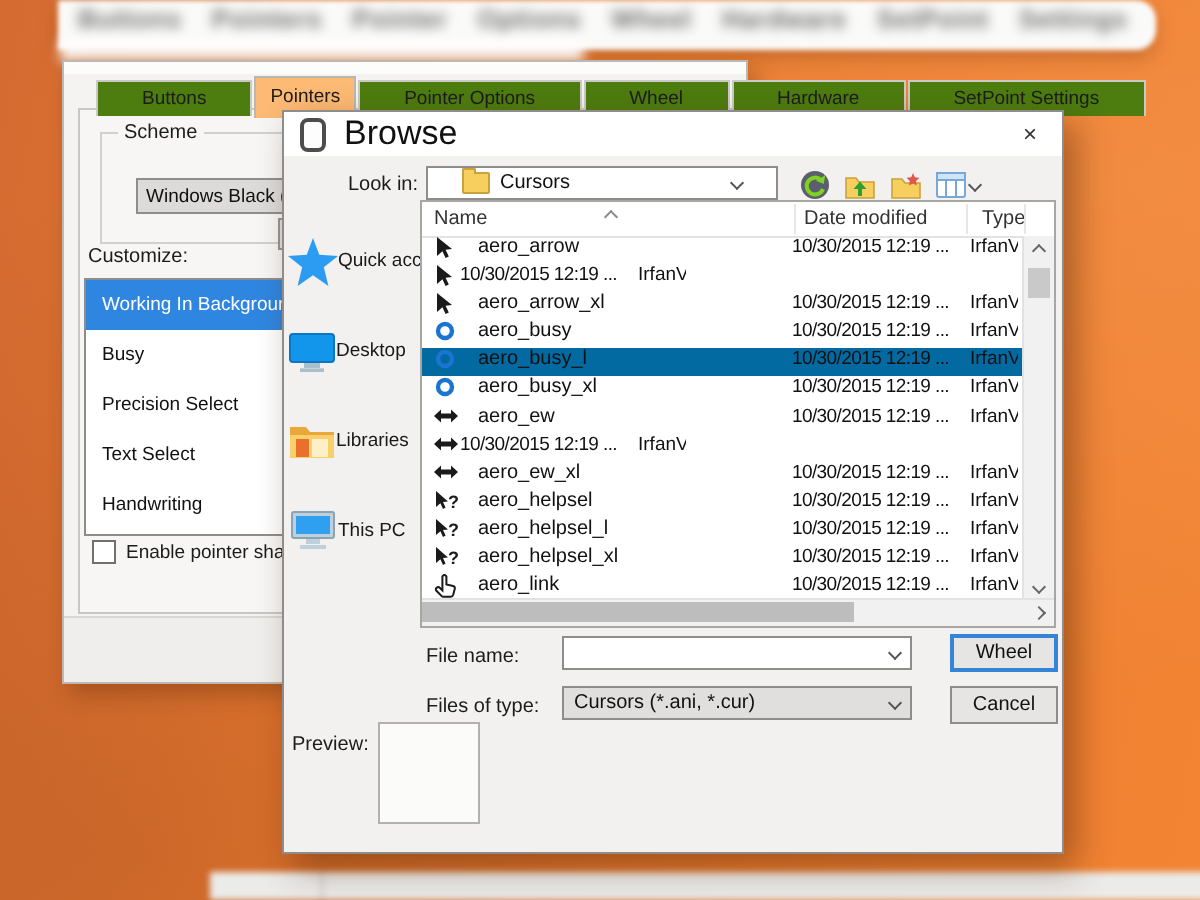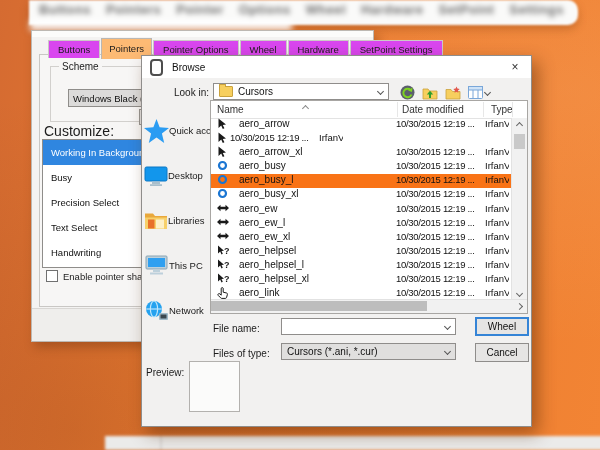--- a/index.html
+++ b/index.html
@@ -20,54 +20,54 @@
             filter:blur(3px);z-index:0;}
   .blur-bottom{position:absolute;left:105px;top:436px;width:500px;height:14px;background:#ebebea;
             filter:blur(1.6px);z-index:0;}
   .blur-bottom .vline{position:absolute;left:55px;top:0;width:2px;height:100%;background:#d6d5d4;}
 
   
   .dlg-mouse{position:absolute;left:31px;top:30px;width:341px;height:310px;background:#f4f3f2;
              border:1px solid #bdb8b2;box-shadow:4px 5px 10px rgba(90,40,10,.35);z-index:1;}
   .mp-top{position:absolute;top:0;left:0;right:0;height:6px;background:#fcfcfb;}
   .tabs{position:absolute;left:16px;top:6px;display:flex;align-items:flex-end;z-index:2;}
-  .tab{font-size:9.5px;color:#1c1c1c;background:#d946ef;border:1px solid #cbc9c6;border-bottom:none;
-       padding:3px 9px;white-space:nowrap;margin-right:1px;}
+  .tab{font-size:9.5px;color:#1c1c1c;background:#4d7c0f;border:1px solid #cbc9c6;border-bottom:none;
+       padding:3px 22px;white-space:nowrap;margin-right:1px;}
   .tab.active{background:#fdba74;padding:4px 7px 5px;border-color:#b9b7b4;position:relative;top:1px;}
   .tabpage{position:absolute;left:7px;top:23px;right:7px;bottom:34px;background:#f7f6f5;border:1px solid #c9c7c4;}
   .mp-footer{position:absolute;left:0;right:0;bottom:0;height:32px;background:#efeeec;border-top:1px solid #d9d7d4;}
   .grp{position:absolute;left:10px;top:11px;width:316px;height:54px;border:1px solid #d2d0cd;}
   .grp-label{position:absolute;top:-6px;left:8px;background:#f7f6f5;padding:0 3px;font-size:10px;color:#1c1c1c;}
   .combo-gray{position:absolute;display:flex;align-items:center;background:#dcdbda;border:1px solid #8f8d8a;
        font-size:9.5px;color:#111;padding:0 4px;box-sizing:border-box;white-space:nowrap;overflow:hidden;}
   .scheme-combo{left:17px;top:22px;width:89px;height:18px;}
   .save-frag{position:absolute;left:88px;top:42px;width:42px;height:16px;background:#e2e1e0;
        border:1px solid #979591;font-size:9.5px;color:#111;text-align:left;padding:1px 0 0 5px;
        box-sizing:border-box;overflow:hidden;white-space:nowrap;}
-  .cust-label{position:absolute;left:4px;top:68px;font-size:14px;color:#1c1c1c;}
+  .cust-label{position:absolute;left:4px;top:68px;font-size:10px;color:#1c1c1c;}
   .cust-list{position:absolute;left:2px;top:84px;width:325px;height:127px;background:#fff;
        border:1px solid #8f8d8a;overflow:hidden;}
   .cust-item{height:25px;display:flex;align-items:center;padding-left:8px;font-size:9.5px;color:#111;}
   .cust-item.selected{background:#2f86e0;color:#fff;}
   .cb-row{position:absolute;left:6px;top:215px;display:flex;align-items:center;}
   .cb{width:10px;height:10px;background:#fff;border:1px solid #707070;margin-right:5px;}
   .cb-label{font-size:9.5px;color:#1c1c1c;white-space:nowrap;}
 
   
   .dlg-browse{position:absolute;left:141px;top:55px;width:389px;height:370px;background:#f2f1f0;
               border:1px solid #8f8d8b;box-shadow:6px 7px 16px rgba(80,35,5,.45);z-index:2;}
   .titlebar{height:22px;background:#fff;display:flex;align-items:center;}
   .app-icon{width:9px;height:13px;border:2px solid #4d4d4d;border-radius:4px;margin:0 9px 0 8px;background:#fdfdfd;}
-  .title{font-size:10px;color:#111;}
+  .title{font-size:17px;color:#111;}
   .close-btn{margin-left:auto;width:32px;height:22px;display:flex;align-items:center;justify-content:center;
              font-size:12px;color:#333;}
   .lookin-label{position:absolute;left:32px;top:31px;font-size:10px;color:#1c1c1c;}
   .lookin-combo{position:absolute;left:71px;top:27px;width:176px;height:17px;background:#fff;
        border:1px solid #8f8d8b;display:flex;align-items:center;font-size:10px;color:#111;
-       padding:0 5px;box-sizing:border-box;}
+       padding:0 17px;box-sizing:border-box;}
   .folder-ic{position:relative;width:12px;height:9px;background:#f7cf5e;border:1px solid #caa23d;
        border-radius:1px;margin-right:5px;flex:none;}
   .folder-ic::before{content:"";position:absolute;left:-1px;top:-3px;width:5px;height:2px;
        background:#f7cf5e;border:1px solid #caa23d;border-bottom:none;border-radius:1px 1px 0 0;}
   .chev{display:inline-block;width:4px;height:4px;border-right:1.4px solid #555;border-bottom:1.4px solid #555;
        transform:rotate(45deg);}
   .chev.up{transform:rotate(-135deg);}
   .chev.right{transform:rotate(-45deg);}
   .combo-chev{margin-left:auto;}
   .bt-toolbar{position:absolute;left:258px;top:29px;display:flex;gap:7px;align-items:center;}
@@ -83,21 +83,21 @@
        border:1px solid #a8a6a3;box-sizing:border-box;}
   .list-header{position:absolute;top:0;left:0;right:0;height:17px;border-bottom:1px solid #e3e3e3;
        font-size:10px;color:#333;}
   .hd-name{position:absolute;left:6px;top:3px;}
   .hd-date{position:absolute;left:191px;top:3px;}
   .hd-type{position:absolute;left:280px;top:3px;}
   .hd-sort{position:absolute;left:92px;top:5px;border-color:#8a8a8a;}
   .hsep{position:absolute;top:1px;bottom:1px;width:1px;background:#e7e7e7;}
   .rows{position:absolute;top:17px;left:0;right:15px;bottom:13px;overflow:hidden;}
   .frow{height:14.1px;display:flex;align-items:flex-start;font-size:10px;color:#111;}
-  .frow.selected{background:#f97316;}
+  .frow.selected{background:#0369a1;}
   .fi{width:13px;margin-left:6px;flex:none;display:flex;align-items:center;}
   .fname{margin-left:9px;width:157px;white-space:nowrap;overflow:hidden;flex:none;}
   .fdate{width:87px;font-size:9.5px;letter-spacing:-.3px;white-space:nowrap;overflow:hidden;flex:none;}
   .ftype{margin-left:2px;font-size:9.5px;white-space:nowrap;overflow:hidden;flex:none;width:24px;}
   .vscroll{position:absolute;top:17px;right:0;width:15px;bottom:13px;background:#f1f1f1;border-left:1px solid #e2e2e2;}
   .vs-btn{height:14px;display:flex;align-items:center;justify-content:center;}
   .vs-btn .chev{border-color:#666;}
   .vs-thumb{position:absolute;left:2px;right:2px;top:16px;height:15px;background:#c9c9c9;}
   .vs-down{position:absolute;bottom:0;left:0;right:0;}
   .hscroll{position:absolute;bottom:0;left:0;right:15px;height:13px;background:#f1f1f1;border-top:1px solid #e2e2e2;}
@@ -244,32 +244,20 @@
         <span class="side-icon">
           <svg width="25" height="22">
             <rect x="2" y="1" width="21" height="13" rx="1" fill="#bdd0db" stroke="#8ba4b4"></rect>
             <rect x="4" y="3" width="17" height="9" fill="#2f9ff0"></rect>
             <rect x="9" y="14.5" width="7" height="2.5" fill="#bdd0db"></rect>
             <rect x="6" y="17.5" width="13" height="2" fill="#bdd0db"></rect>
           </svg>
         </span>
         <span class="side-label">This PC</span>
       </div>
-      <div class="side-item">
-        <span class="side-icon">
-          <svg width="25" height="22">
-            <circle cx="10" cy="9" r="8" fill="#25a2ef"></circle>
-            <ellipse cx="10" cy="9" rx="3.6" ry="8" fill="none" stroke="#bfe6fb" stroke-width="1.2"></ellipse>
-            <path d="M2.2 9 h15.6" stroke="#bfe6fb" stroke-width="1.2"></path>
-            <rect x="15" y="13" width="9" height="7" rx="1" fill="#9fb9c8"></rect>
-            <rect x="16.5" y="14.5" width="6" height="4" fill="#3a474f"></rect>
-          </svg>
-        </span>
-        <span class="side-label">Network</span>
-      </div>
     </div>
 
   <div class="list-panel">
     <div class="list-header">
       <span class="hd-name">Name</span>
       <span class="chev up hd-sort"></span>
       <span class="hd-date">Date modified</span>
       <span class="hd-type">Type</span>
       <span class="hsep" style="left:186px"></span>
       <span class="hsep" style="left:272px"></span>
@@ -344,21 +332,20 @@
           <span class="fname">aero_ew</span>
           <span class="fdate">10/30/2015 12:19 ...</span>
           <span class="ftype">IrfanVi</span>
         </div>
         <div class="frow">
           <span class="fi">
             <svg width="12" height="10">
               <path d="M0 5 L3.5 1.8 L3.5 3.8 L8.5 3.8 L8.5 1.8 L12 5 L8.5 8.2 L8.5 6.2 L3.5 6.2 L3.5 8.2 Z" fill="#1a1a1a"></path>
             </svg>
           </span>
-          <span class="fname">aero_ew_l</span>
           <span class="fdate">10/30/2015 12:19 ...</span>
           <span class="ftype">IrfanVi</span>
         </div>
         <div class="frow">
           <span class="fi">
             <svg width="12" height="10">
               <path d="M0 5 L3.5 1.8 L3.5 3.8 L8.5 3.8 L8.5 1.8 L12 5 L8.5 8.2 L8.5 6.2 L3.5 6.2 L3.5 8.2 Z" fill="#1a1a1a"></path>
             </svg>
           </span>
           <span class="fname">aero_ew_xl</span>

